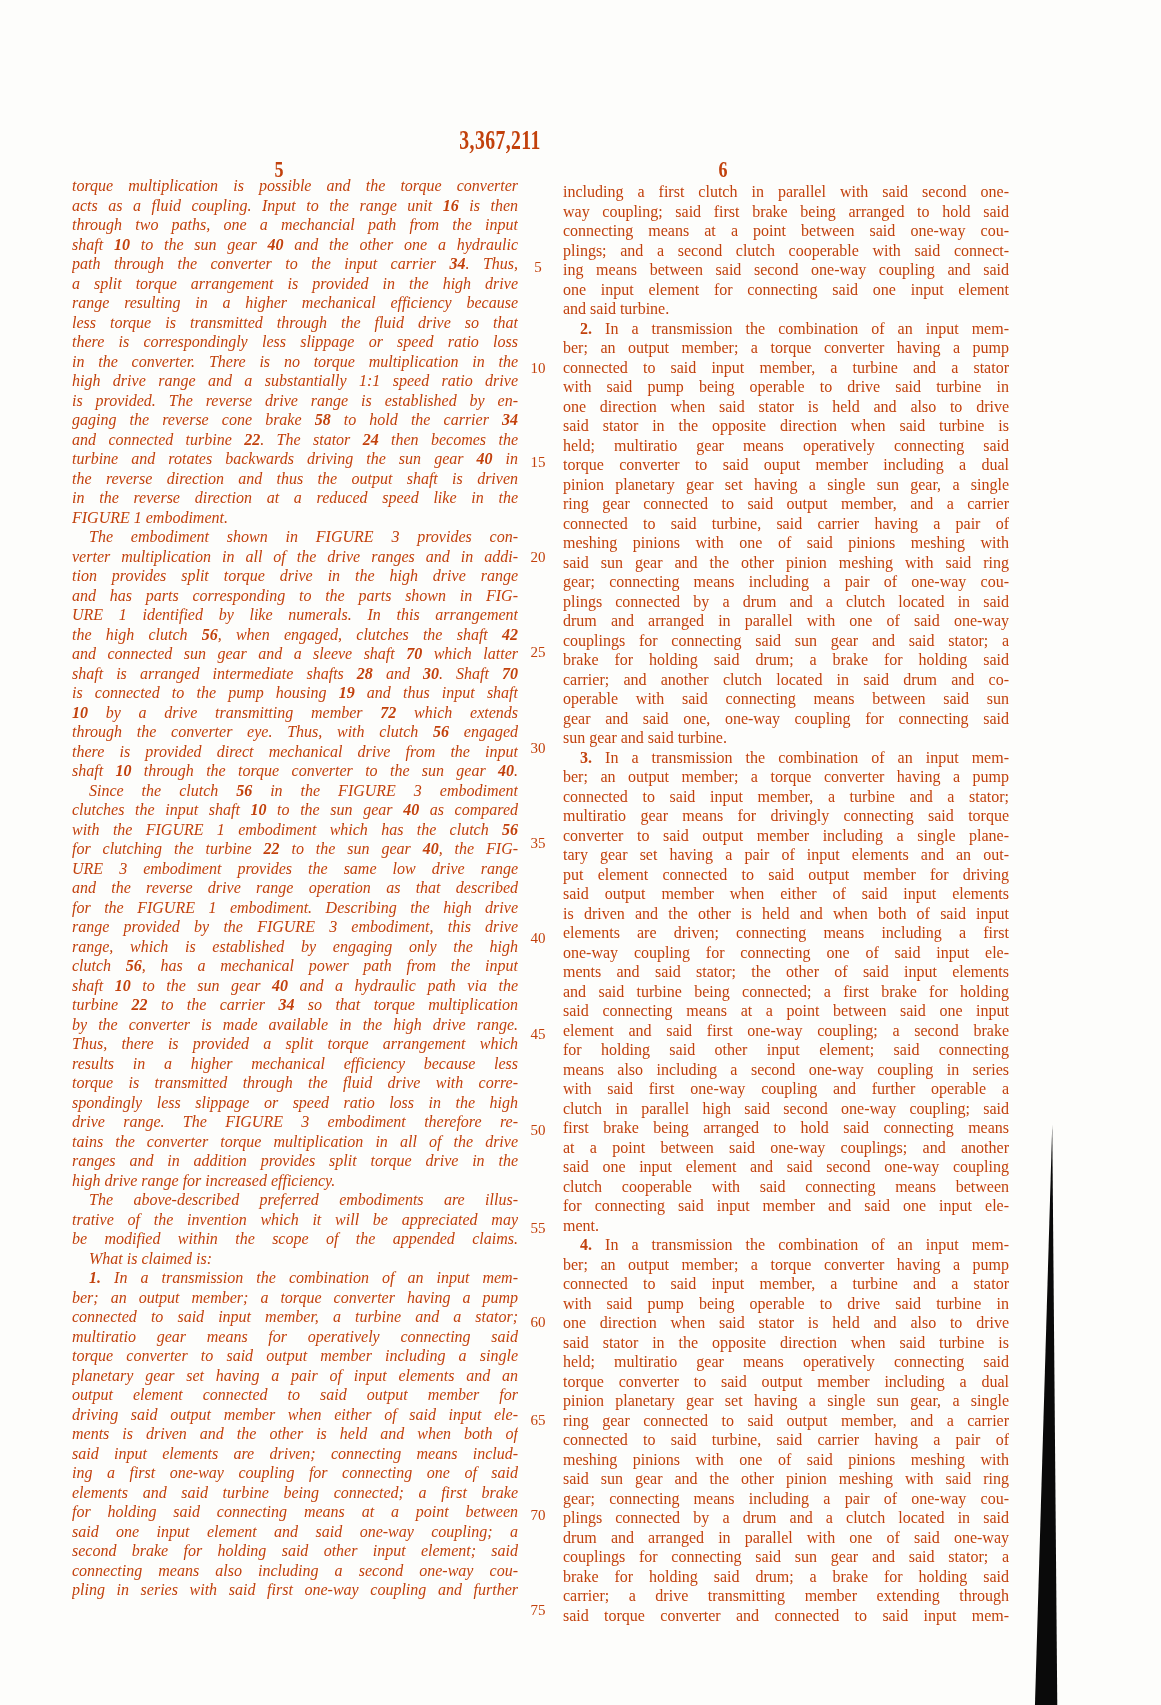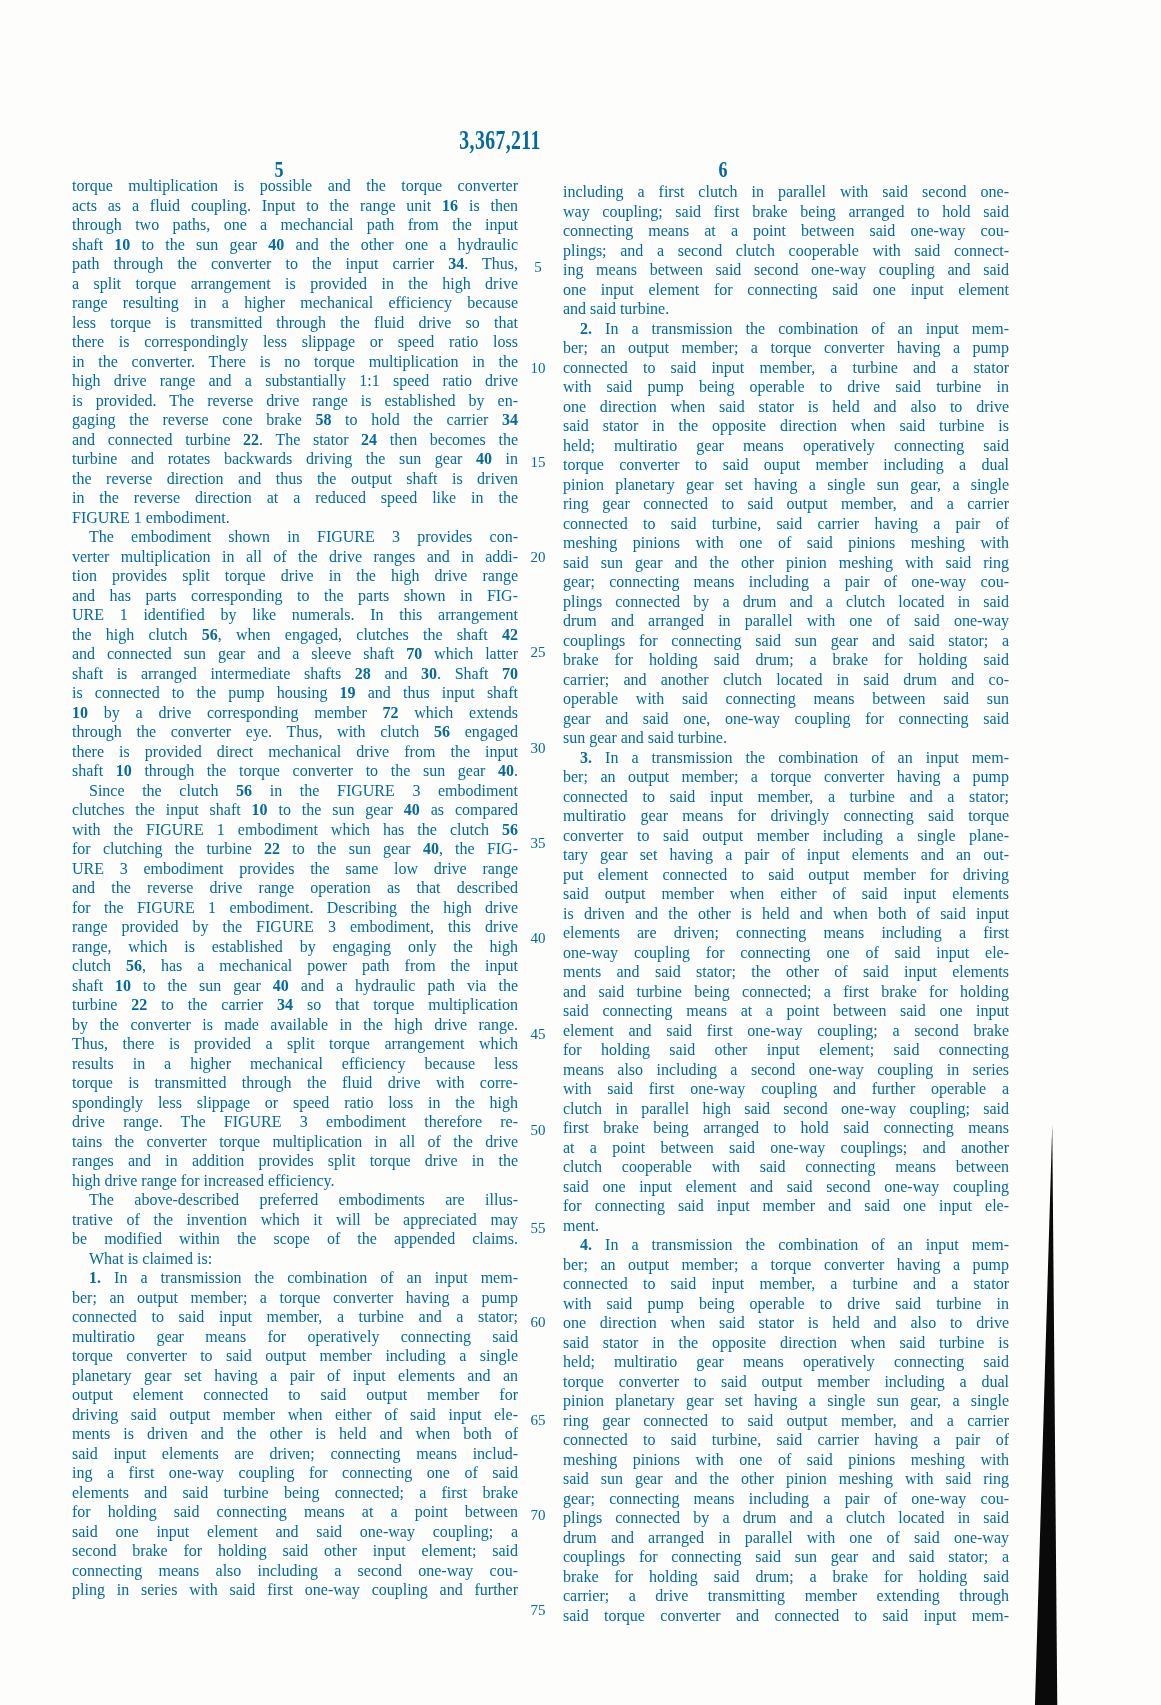--- a/index.html
+++ b/index.html
@@ -1,41 +1,41 @@
 <!DOCTYPE html>
 <html><head>
 <meta charset="utf-8">
 <style>
   html,body{margin:0;padding:0;background:#ffffff;}
   .page{
     position:relative;
     width:1161px;height:1705px;
     background:#fdfdfb;
     font-family:"Liberation Serif","DejaVu Serif",serif;
-    color:#0369a1;
+    color:#c2410c;
     overflow:hidden;
   }
   .patent-number{
     position:absolute;top:127px;left:500px;
     transform:translateX(-50%) scale(0.82,1.18);
     font-size:24px;font-weight:bold;letter-spacing:0.5px;
     white-space:nowrap;
   }
   .col-number{
     position:absolute;top:158px;
     transform:translateX(-50%) scale(0.9,1.15);
     font-size:20px;font-weight:bold;
   }
   .col-number.left{left:279px;}
   .col-number.right{left:723px;}
   .column{
     position:absolute;width:446px;
     font-size:16px;line-height:19.5px;
   }
-  .column.left{left:72px;top:176px;}
+  .column.left{left:72px;top:176px;font-style:italic;}
   .column.right{left:563px;top:182px;}
   .line{
     height:19.5px;overflow:hidden;
     text-align:justify;text-align-last:justify;
     white-space:normal;
   }
   .line b{font-weight:bold;}
   .line.end{text-align-last:left;}
   .line.indent{text-indent:17px;}
   .line.gap{}
@@ -99,21 +99,21 @@
       <div class="line end"><span>FIGURE 1 embodiment.</span></div>
       <div class="line indent"><span>The embodiment shown in FIGURE 3 provides con-</span></div>
       <div class="line"><span>verter multiplication in all of the drive ranges and in addi-</span></div>
       <div class="line"><span>tion provides split torque drive in the high drive range</span></div>
       <div class="line"><span>and has parts corresponding to the parts shown in FIG-</span></div>
       <div class="line"><span>URE 1 identified by like numerals. In this arrangement</span></div>
       <div class="line"><span>the high clutch </span><b>56</b><span>, when engaged, clutches the shaft </span><b>42</b></div>
       <div class="line"><span>and connected sun gear and a sleeve shaft </span><b>70</b><span> which latter</span></div>
       <div class="line"><span>shaft is arranged intermediate shafts </span><b>28</b><span> and </span><b>30</b><span>. Shaft </span><b>70</b></div>
       <div class="line"><span>is connected to the pump housing </span><b>19</b><span> and thus input shaft</span></div>
-      <div class="line"><b>10</b><span> by a drive corresponding member </span><b>72</b><span> which extends</span></div>
+      <div class="line"><b>10</b><span> by a drive transmitting member </span><b>72</b><span> which extends</span></div>
       <div class="line"><span>through the converter eye. Thus, with clutch </span><b>56</b><span> engaged</span></div>
       <div class="line"><span>there is provided direct mechanical drive from the input</span></div>
       <div class="line"><span>shaft </span><b>10</b><span> through the torque converter to the sun gear </span><b>40</b><span>.</span></div>
       <div class="line indent"><span>Since the clutch </span><b>56</b><span> in the FIGURE 3 embodiment</span></div>
       <div class="line"><span>clutches the input shaft </span><b>10</b><span> to the sun gear </span><b>40</b><span> as compared</span></div>
       <div class="line"><span>with the FIGURE 1 embodiment which has the clutch </span><b>56</b></div>
       <div class="line"><span>for clutching the turbine </span><b>22</b><span> to the sun gear </span><b>40</b><span>, the FIG-</span></div>
       <div class="line"><span>URE 3 embodiment provides the same low drive range</span></div>
       <div class="line"><span>and the reverse drive range operation as that described</span></div>
       <div class="line"><span>for the FIGURE 1 embodiment. Describing the high drive</span></div>
@@ -197,22 +197,22 @@
       <div class="line"><span>ments and said stator; the other of said input elements</span></div>
       <div class="line"><span>and said turbine being connected; a first brake for holding</span></div>
       <div class="line"><span>said connecting means at a point between said one input</span></div>
       <div class="line"><span>element and said first one-way coupling; a second brake</span></div>
       <div class="line"><span>for holding said other input element; said connecting</span></div>
       <div class="line"><span>means also including a second one-way coupling in series</span></div>
       <div class="line"><span>with said first one-way coupling and further operable a</span></div>
       <div class="line"><span>clutch in parallel high said second one-way coupling; said</span></div>
       <div class="line"><span>first brake being arranged to hold said connecting means</span></div>
       <div class="line"><span>at a point between said one-way couplings; and another</span></div>
+      <div class="line"><span>said one input element and said second one-way coupling</span></div>
       <div class="line"><span>clutch cooperable with said connecting means between</span></div>
-      <div class="line"><span>said one input element and said second one-way coupling</span></div>
       <div class="line"><span>for connecting said input member and said one input ele-</span></div>
       <div class="line end"><span>ment.</span></div>
       <div class="line indent"><b>4.</b><span> In a transmission the combination of an input mem-</span></div>
       <div class="line"><span>ber; an output member; a torque converter having a pump</span></div>
       <div class="line"><span>connected to said input member, a turbine and a stator</span></div>
       <div class="line"><span>with said pump being operable to drive said turbine in</span></div>
       <div class="line"><span>one direction when said stator is held and also to drive</span></div>
       <div class="line"><span>said stator in the opposite direction when said turbine is</span></div>
       <div class="line"><span>held; multiratio gear means operatively connecting said</span></div>
       <div class="line"><span>torque converter to said output member including a dual</span></div>

